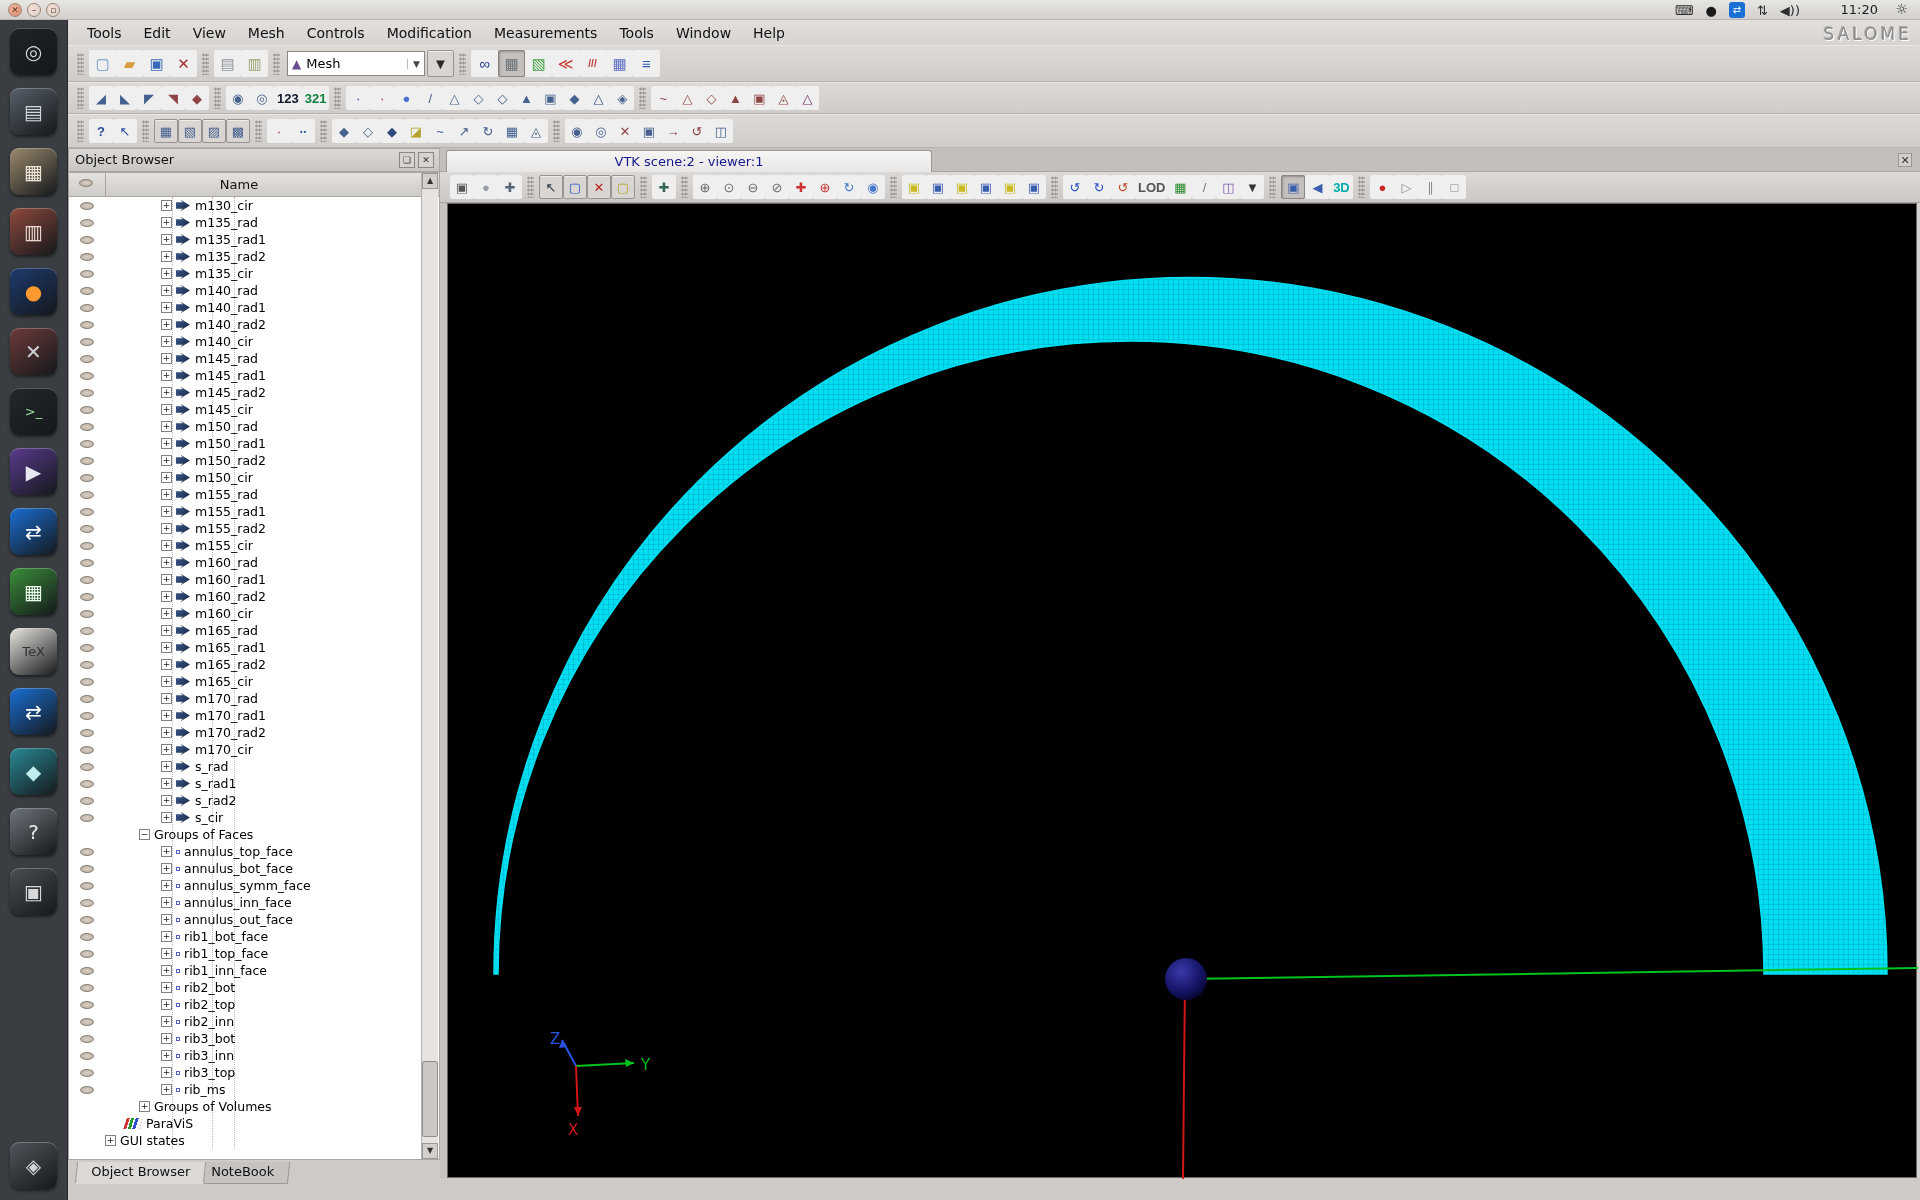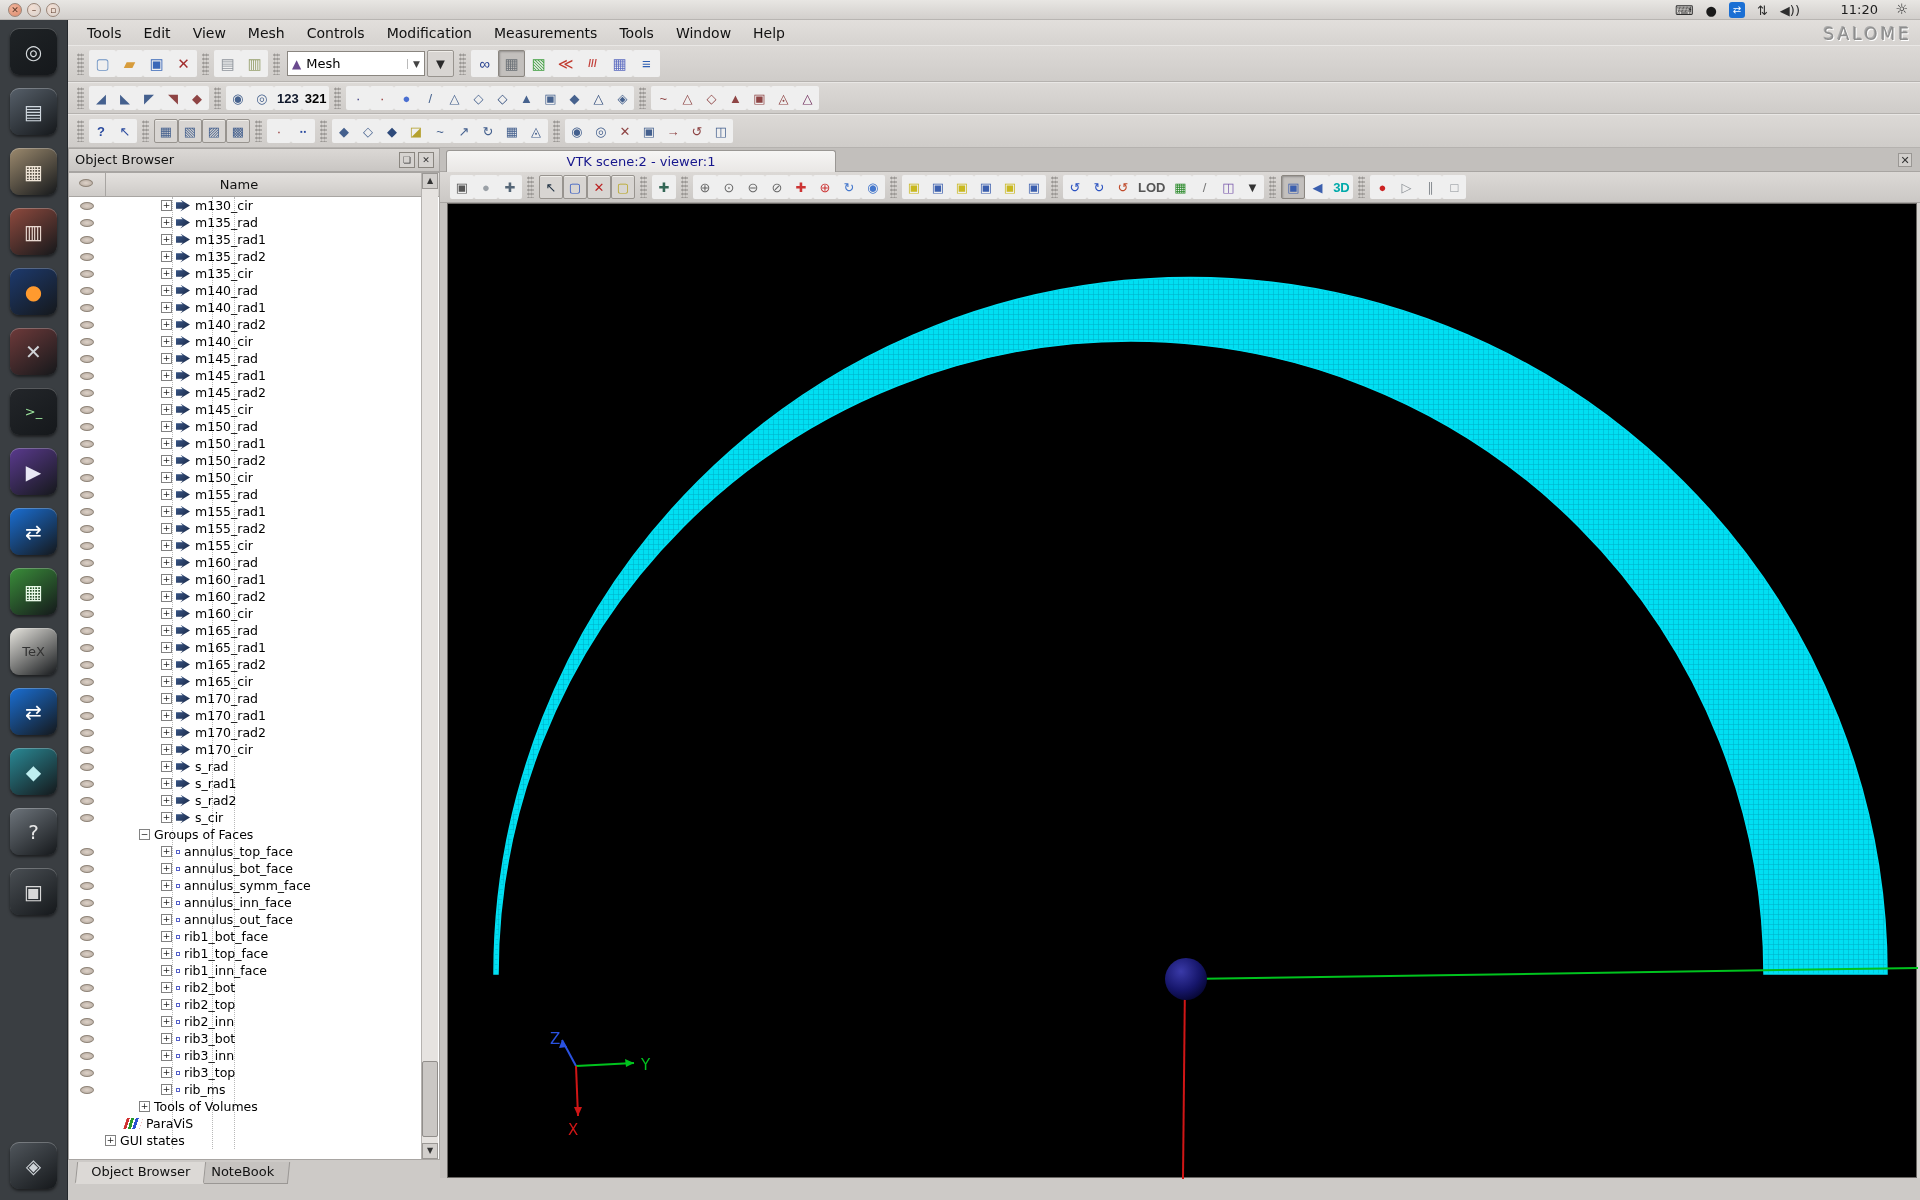--- a/index.html
+++ b/index.html
@@ -108,21 +108,21 @@
     transform:skewX(-6deg); }
   #btab-nb { left:128px; background:#c6c3c0; transform:skewX(-6deg); z-index:1;}
   .btab span { display:inline-block; transform:skewX(6deg); }
 
   
   #viewer-tabbar { position:absolute; left:440px; top:148px; width:1480px; height:24px;
     background:#c2bfbc; border-bottom:1px solid #a8a5a2; z-index:18;}
   .vtab { position:absolute; top:2px; height:22px; font-size:13px; text-align:center;
     padding-top:3px; border:1px solid #9a9794; border-bottom:none;
     border-radius:3px 3px 0 0; cursor:pointer; }
-  #vtab-vtk { left:6px; width:390px; background:linear-gradient(#f6f5f4,#e9e7e5);
+  #vtab-vtk { left:6px; width:486px; background:linear-gradient(#f6f5f4,#e9e7e5);
     color:var(--active_tab_text); }
   #vtab-occ { left:494px; width:476px; background:#d4d1ce; color:#26267a; }
   #vtab-close { position:absolute; right:8px; top:5px; width:14px; height:14px; font-size:11px;
     line-height:13px; text-align:center; color:#333; border:1px solid #9a9794; background:#d2cfcc; cursor:pointer;}
   #viewer-toolbar { position:absolute; left:440px; top:172px; width:1480px; height:31px;
     background:linear-gradient(#dcd9d6,#cbc8c5); border-bottom:1px solid #a8a5a2;
     display:flex; align-items:center; padding-left:10px; z-index:17;}
   #viewport { position:absolute; left:447px; top:203px; width:1470px; height:975px;
     background:var(--viewport_bg); border:1px solid #6a6764; z-index:10; }
   #bottom-right { position:absolute; left:440px; top:1178px; width:1480px; height:22px; background:#cdcac7; }
@@ -213,21 +213,21 @@
   <span id="tb2a" style="display:flex;align-items:center;">
       <button class="tbtn small" style="color: rgb(68, 96, 142);">◢</button>
       <button class="tbtn small" style="color: rgb(68, 96, 142);">◣</button>
       <button class="tbtn small" style="color: rgb(68, 96, 142);">◤</button>
       <button class="tbtn small" style="color: rgb(142, 68, 68);">◥</button>
       <button class="tbtn small" style="color: rgb(142, 68, 68);">◆</button>
       <span class="grip"></span>
       <button class="tbtn small" style="color: rgb(70, 98, 142);">◉</button>
       <button class="tbtn small" style="color: rgb(70, 98, 142);">◎</button>
       <button class="tbtn small tb-text" style="color: #0f172a;">123</button>
-      <button class="tbtn small tb-text" style="color: #000000;">321</button>
+      <button class="tbtn small tb-text" style="color: #15803d;">321</button>
       <span class="grip"></span>
       <button class="tbtn small" style="color: rgb(46, 46, 122);">∙</button>
       <button class="tbtn small" style="color: rgb(142, 42, 42);">∙</button>
       <button class="tbtn small" style="color: rgb(74, 111, 209);">●</button>
       <button class="tbtn small" style="color: rgb(70, 98, 142);">/</button>
       <button class="tbtn small" style="color: rgb(70, 98, 142);">△</button>
       <button class="tbtn small" style="color: rgb(70, 98, 142);">◇</button>
       <button class="tbtn small" style="color: rgb(46, 74, 122);">◇</button>
       <button class="tbtn small" style="color: rgb(70, 98, 142);">▲</button>
       <button class="tbtn small" style="color: rgb(70, 98, 142);">▣</button>
@@ -764,21 +764,21 @@
         </span>
         <span style="width: 56px; flex: 0 0 auto;"></span>
         <span class="box">+</span>
         <span class="gsel"><span class="gicon"></span></span>
         <span>rib_ms</span>
       </div>
       <div class="trow">
         <span class="eyecell"></span>
         <span style="width: 34px; flex: 0 0 auto;"></span>
         <span class="box">+</span>
-        <span>Tools of Volumes</span>
+        <span>Groups of Volumes</span>
       </div>
       <div class="trow">
         <span class="eyecell"></span>
         <span style="width: 20px; flex: 0 0 auto;"></span>
         <span class="pv-icon"></span>
         <span>ParaViS</span>
       </div>
       <div class="trow">
         <span class="eyecell"></span>
         <span style="width: 0px; flex: 0 0 auto;"></span>

